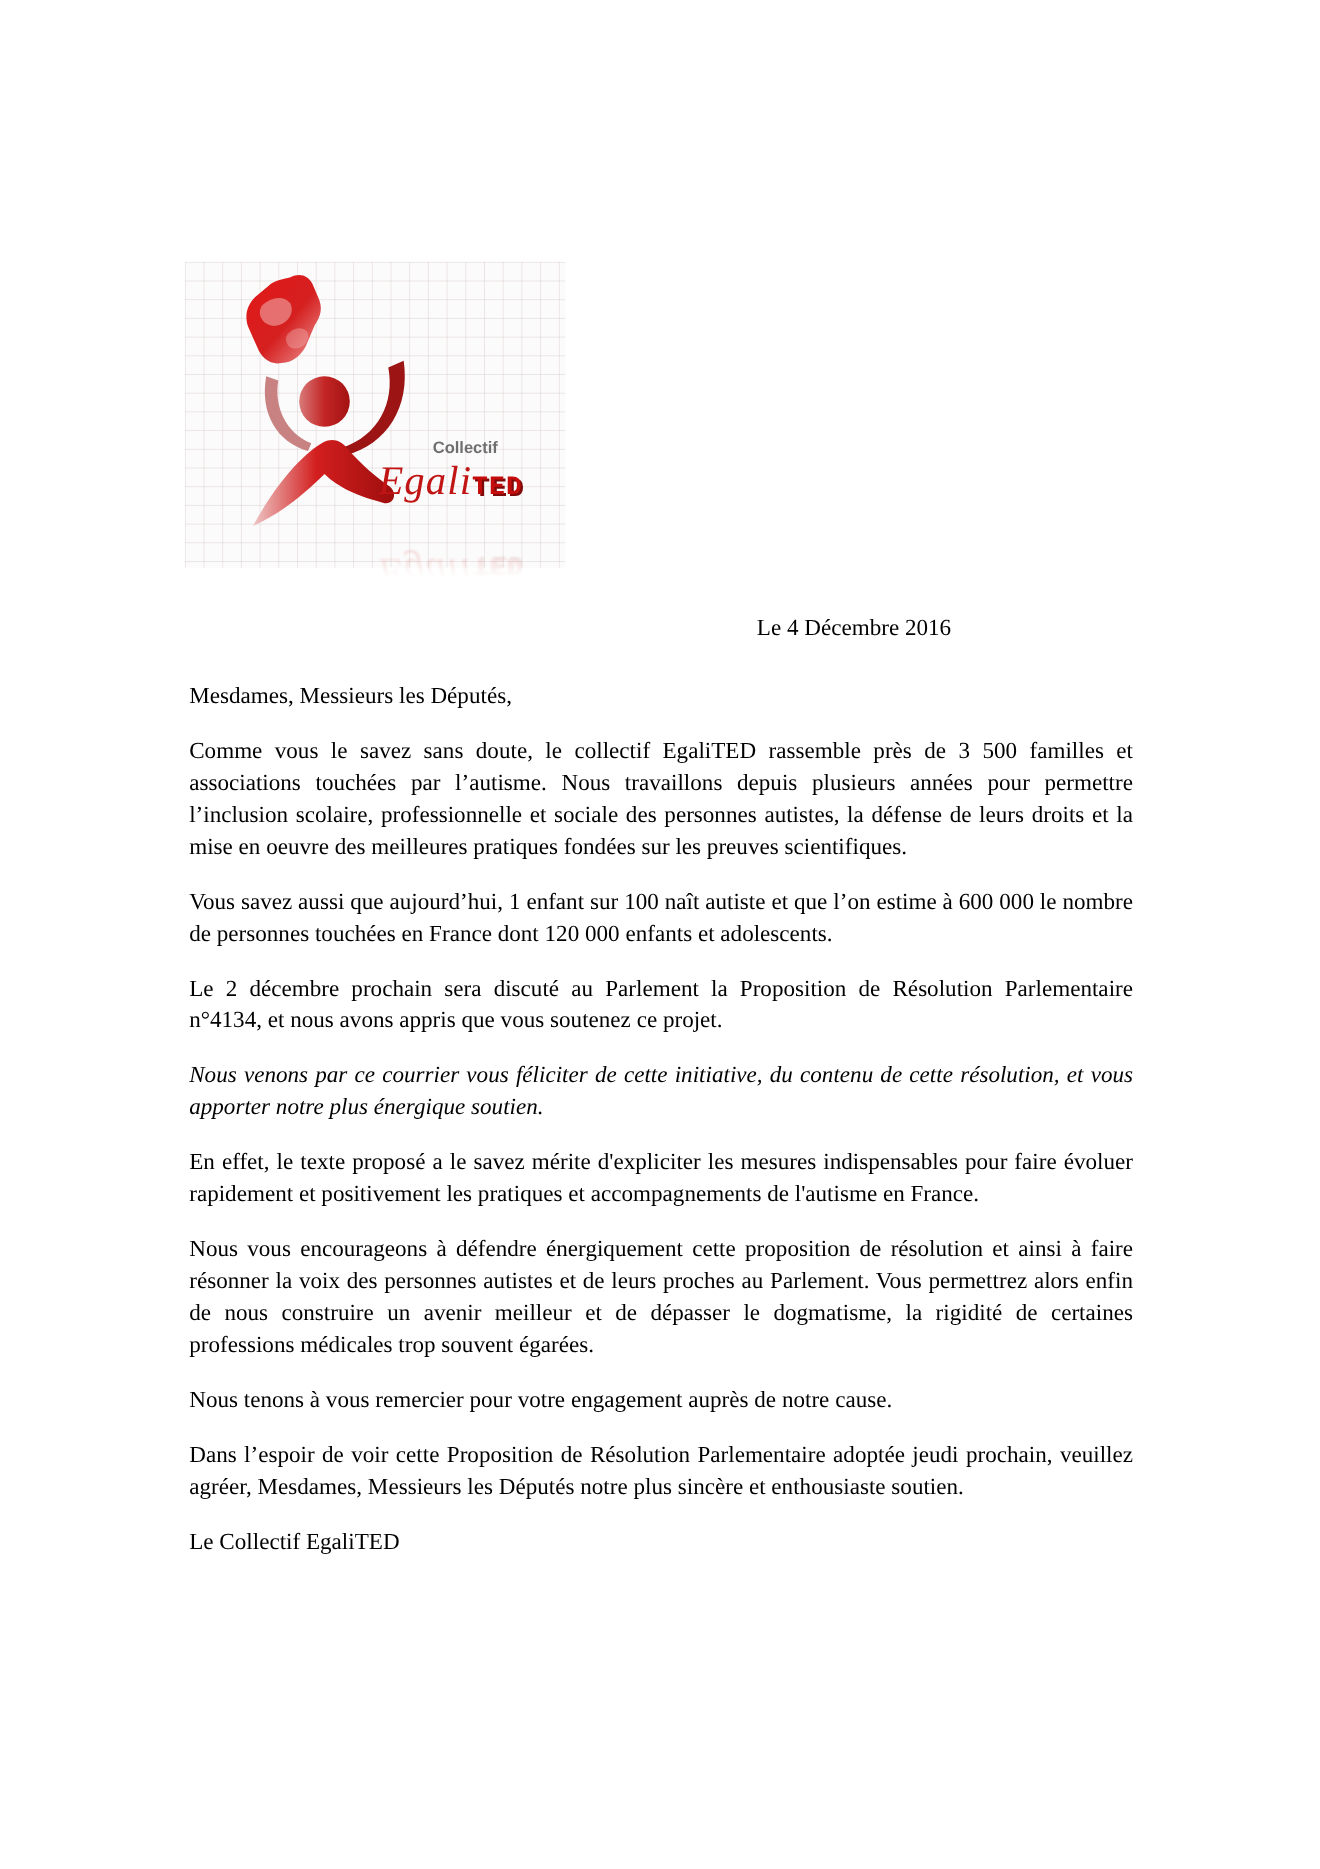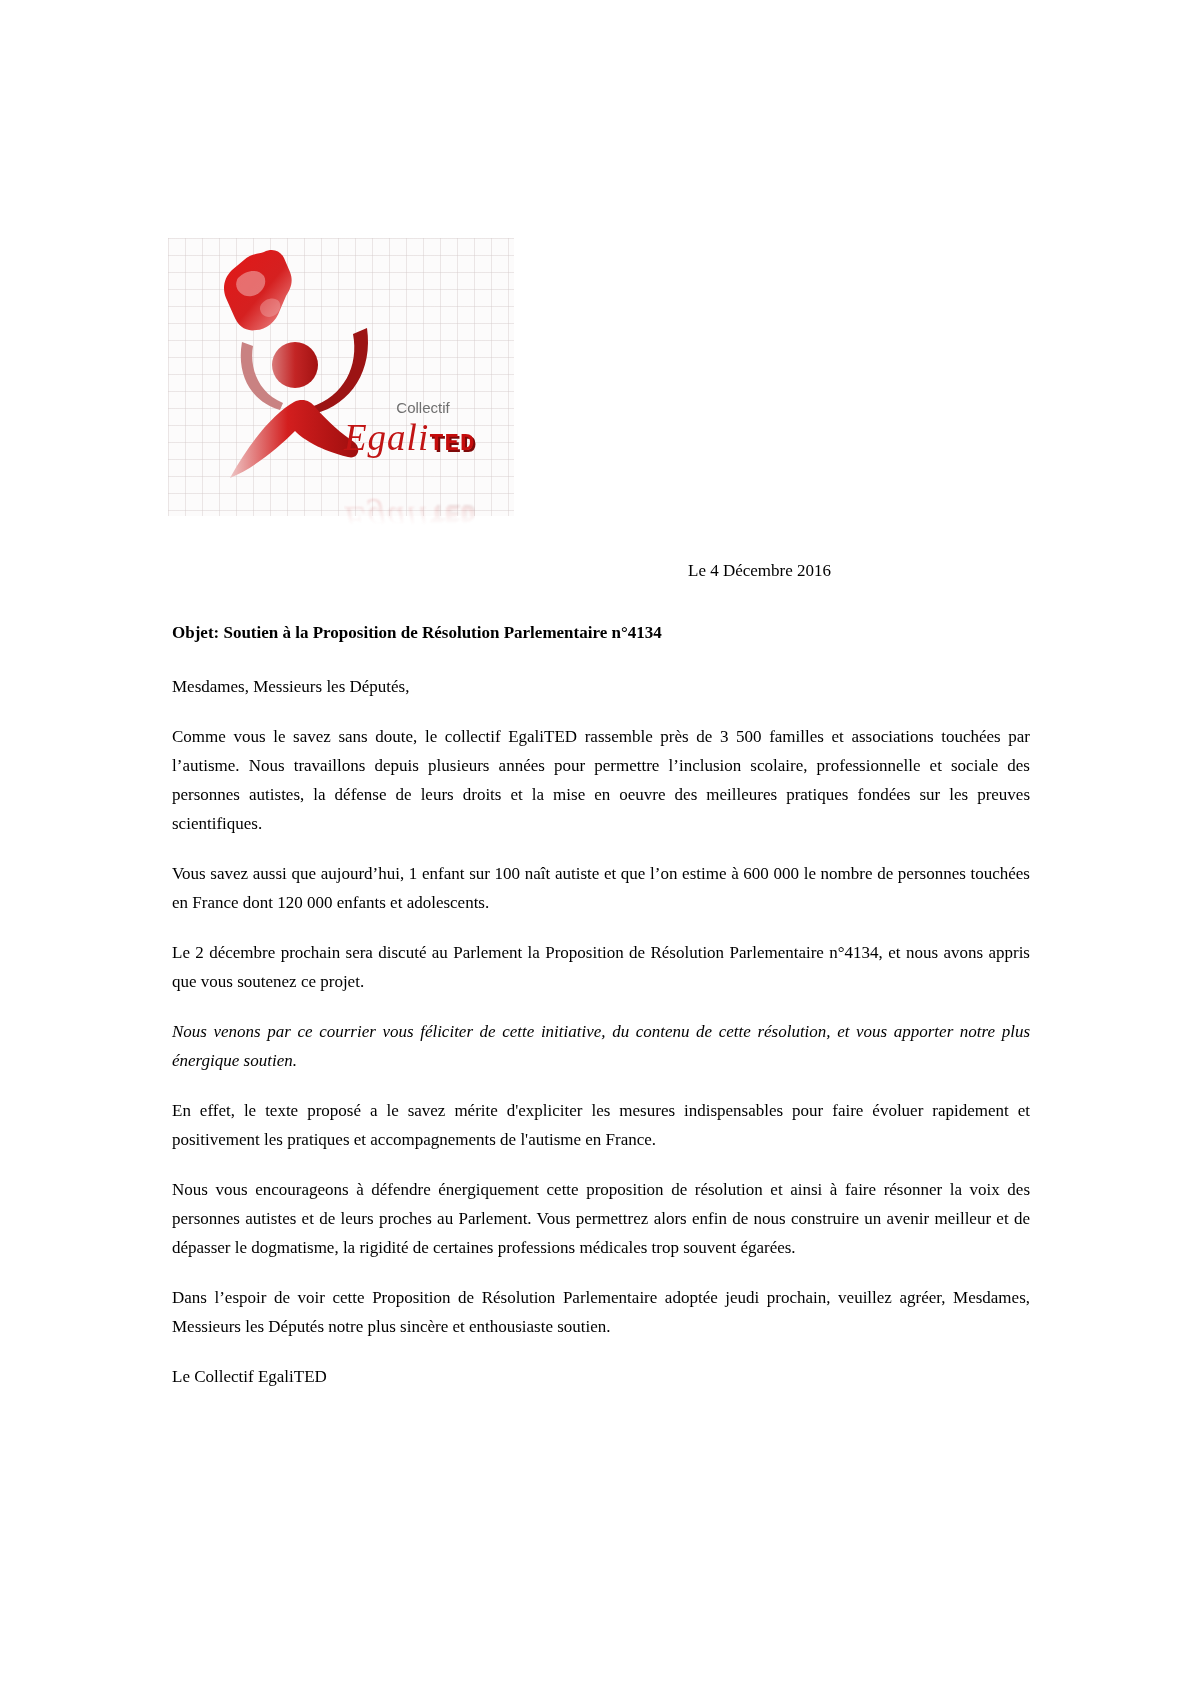--- a/index.html
+++ b/index.html
@@ -31,21 +31,21 @@
   }
   .logo svg { position: absolute; left: 0; top: 0; }
   .logo-collectif {
     position: absolute;
     left: 205px;
     top: 161px;
     width: 100px;
     text-align: center;
     font-family: "Liberation Sans", sans-serif;
     font-size: 15px;
-    font-weight: normal;
+    font-weight: bold;
     color: #6f6f6f;
   }
   .logo-brand {
     position: absolute;
     left: 176px;
     top: 178px;
     white-space: nowrap;
     line-height: 44px;
   }
   .brand-script {
@@ -75,21 +75,21 @@
     -webkit-mask-image: linear-gradient(to top, rgba(0,0,0,1), rgba(0,0,0,0) 70%);
             mask-image: linear-gradient(to top, rgba(0,0,0,1), rgba(0,0,0,0) 70%);
   }
 
   
   .content {
     position: absolute;
     left: 172px;
     top: 556px;
     width: 858px;
-    font-size: 17px;
+    font-size: 21px;
     line-height: 29px;
   }
   .date {
     padding-left: 516px;
     white-space: nowrap;
     margin: 0 0 33px 0;
   }
   .subject {
     font-weight: bold;
     margin: 0 0 25px 0;
@@ -144,36 +144,36 @@
       <span class="brand-script">Egali</span><span class="brand-bold">TED</span>
     </div>
     <div class="logo-reflection" aria-hidden="true">
       <span class="brand-script">Egali</span><span class="brand-bold">TED</span>
     </div>
   </div>
 
   <div class="content">
     <div class="date">Le 4 Décembre 2016</div>
 
-    <div class="subject">Objet: Soutien à la Proposition de Résolution Parlementaire n°4134</div>
 
     <p class="salutation">Mesdames, Messieurs les Députés,</p>
 
     <p class="para">Comme vous le savez sans doute, le collectif EgaliTED rassemble près de 3 500 familles et associations touchées par l’autisme. Nous travaillons depuis plusieurs années pour permettre l’inclusion scolaire, professionnelle et sociale des personnes autistes, la défense de leurs droits et la mise en oeuvre des meilleures pratiques fondées sur les preuves scientifiques.</p>
 
     <p class="para">Vous savez aussi que aujourd’hui, 1 enfant sur 100 naît autiste et que l’on estime à 600 000 le nombre de personnes touchées en France dont 120 000 enfants et adolescents.</p>
 
     <p class="para">Le 2 décembre prochain sera discuté au Parlement la Proposition de Résolution Parlementaire n°4134, et nous avons appris que vous soutenez ce projet.</p>
 
     <p class="para italic">Nous venons par ce courrier vous féliciter de cette initiative, du contenu de cette résolution, et vous apporter notre plus énergique soutien.</p>
 
     <p class="para">En effet, le texte proposé a le savez mérite d'expliciter les mesures indispensables pour faire évoluer rapidement et positivement les pratiques et accompagnements de l'autisme en France.</p>
 
     <p class="para">Nous vous encourageons à défendre énergiquement cette proposition de résolution et ainsi à faire résonner la voix des personnes autistes et de leurs proches au Parlement. Vous permettrez alors enfin de nous construire un avenir meilleur et de dépasser le dogmatisme, la rigidité de certaines professions médicales trop souvent égarées.</p>
 
+    <p class="para">Nous tenons à vous remercier pour votre engagement auprès de notre cause.</p>
 
     <p class="para">Dans l’espoir de voir cette Proposition de Résolution Parlementaire adoptée jeudi prochain, veuillez agréer, Mesdames, Messieurs les Députés notre plus sincère et enthousiaste soutien.</p>
 
     <div class="signature">
       <div>Le Collectif EgaliTED</div>
     </div>
   </div>
 
 </div>
 

